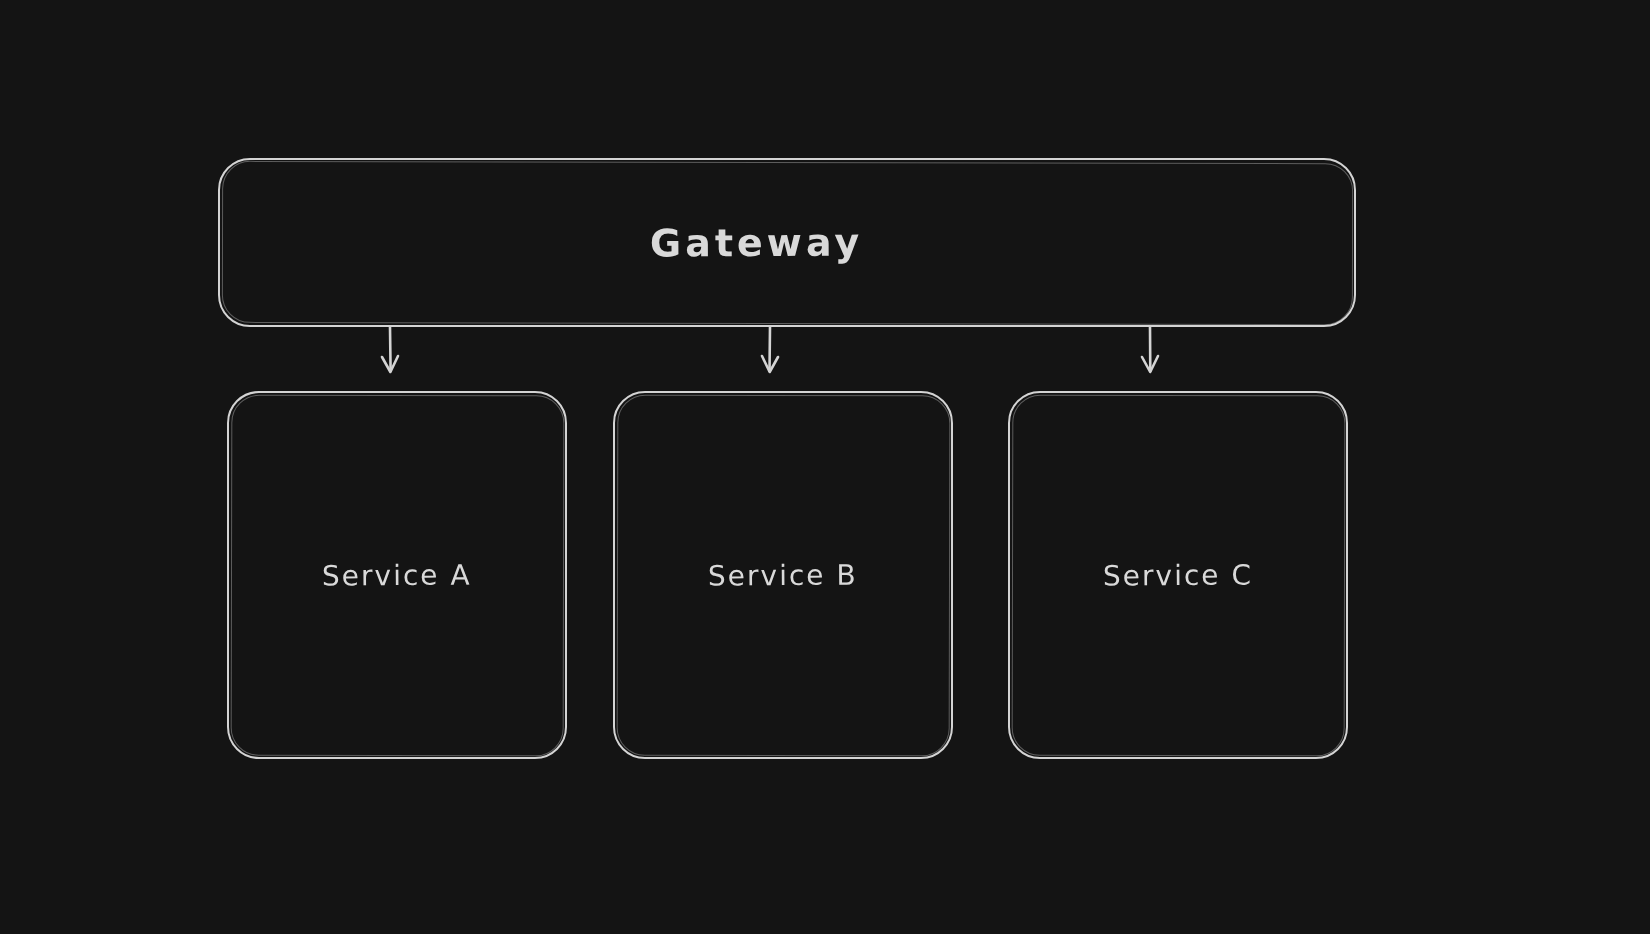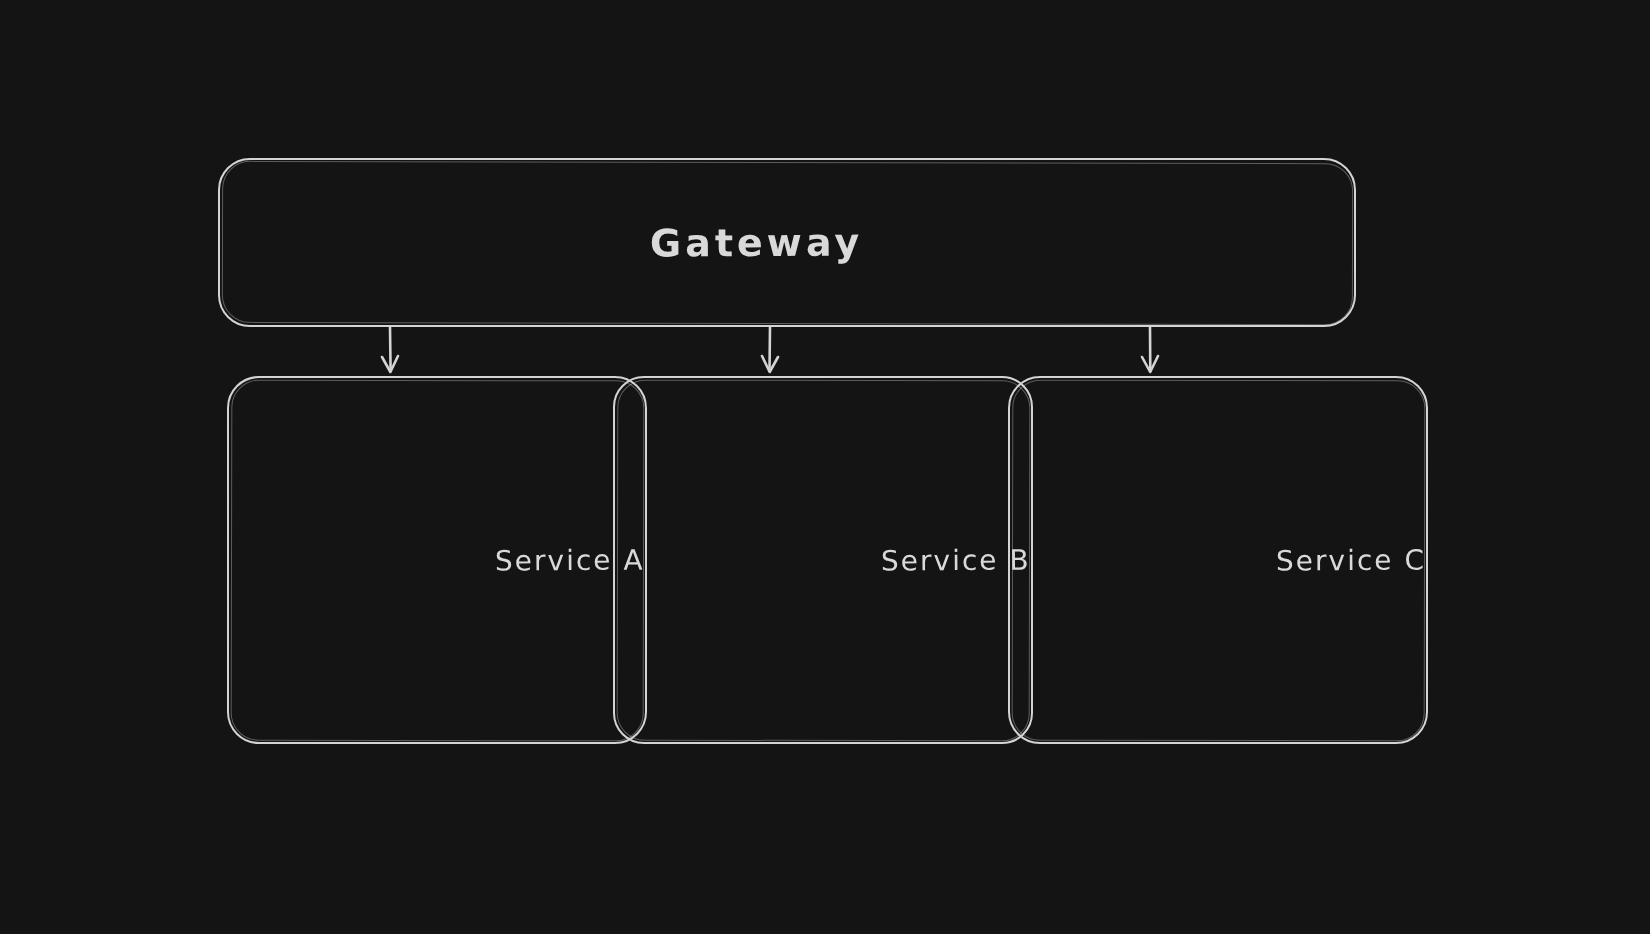--- a/index.html
+++ b/index.html
@@ -49,27 +49,26 @@
     width: 1138px;
     height: 169px;
   }
   .node-gateway .node-label {
     font-size: 38px;
     font-weight: 700;
     letter-spacing: 4px;
     transform: translateX(-30px) rotate(-0.3deg);
   }
   .node-service {
-    top: 376px;
-    width: 420px;
+    top: 391px;
+    width: 340px;
     height: 368px;
-    justify-content: flex-end;
   }
   .node-service-a { left: 227px; }
-  .node-service-b { left: 613px; border-radius: 31px; }
+  .node-service-b { left: 613px; }
   .node-service-c { left: 1000px; margin-left: 8px; }
   .node-label {
     color: var(--text);
     font-size: 28px;
     font-weight: 400;
     letter-spacing: 2px;
     white-space: nowrap;
     transform: rotate(-0.4deg);
   }
   .edge-arrow {

